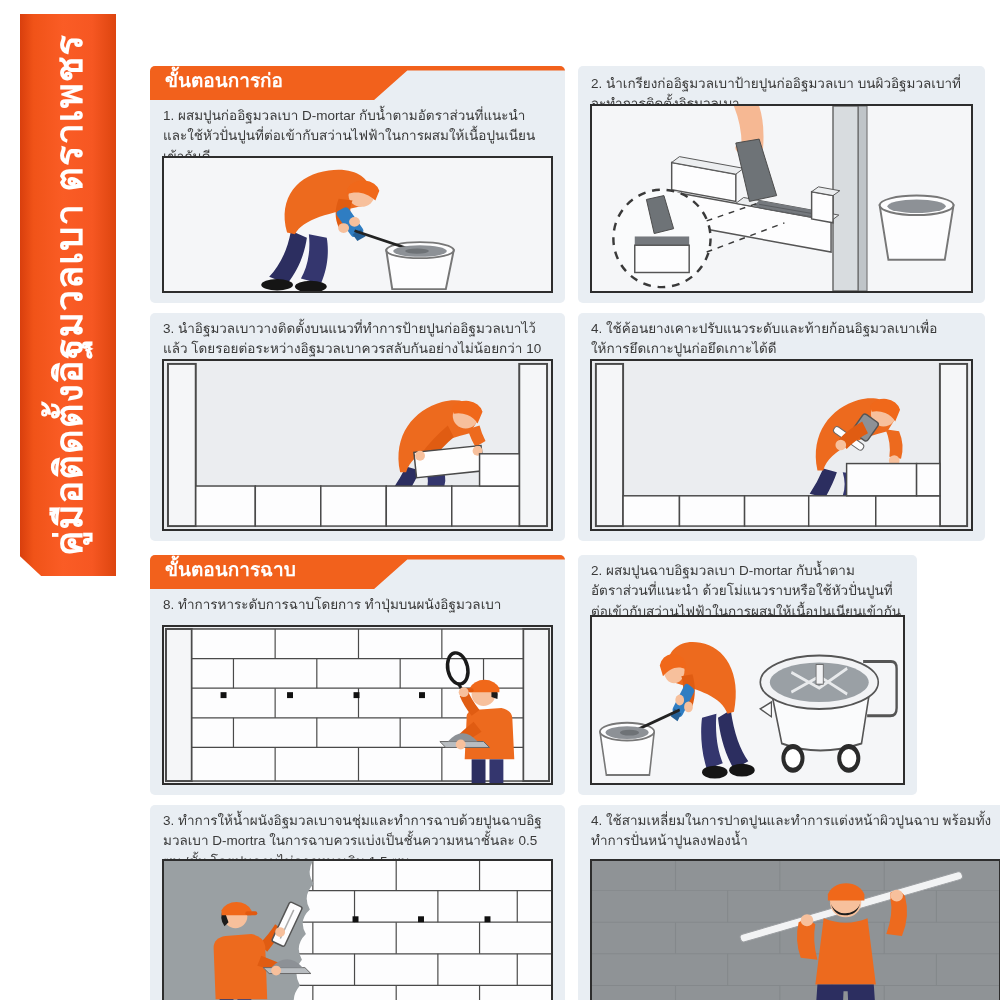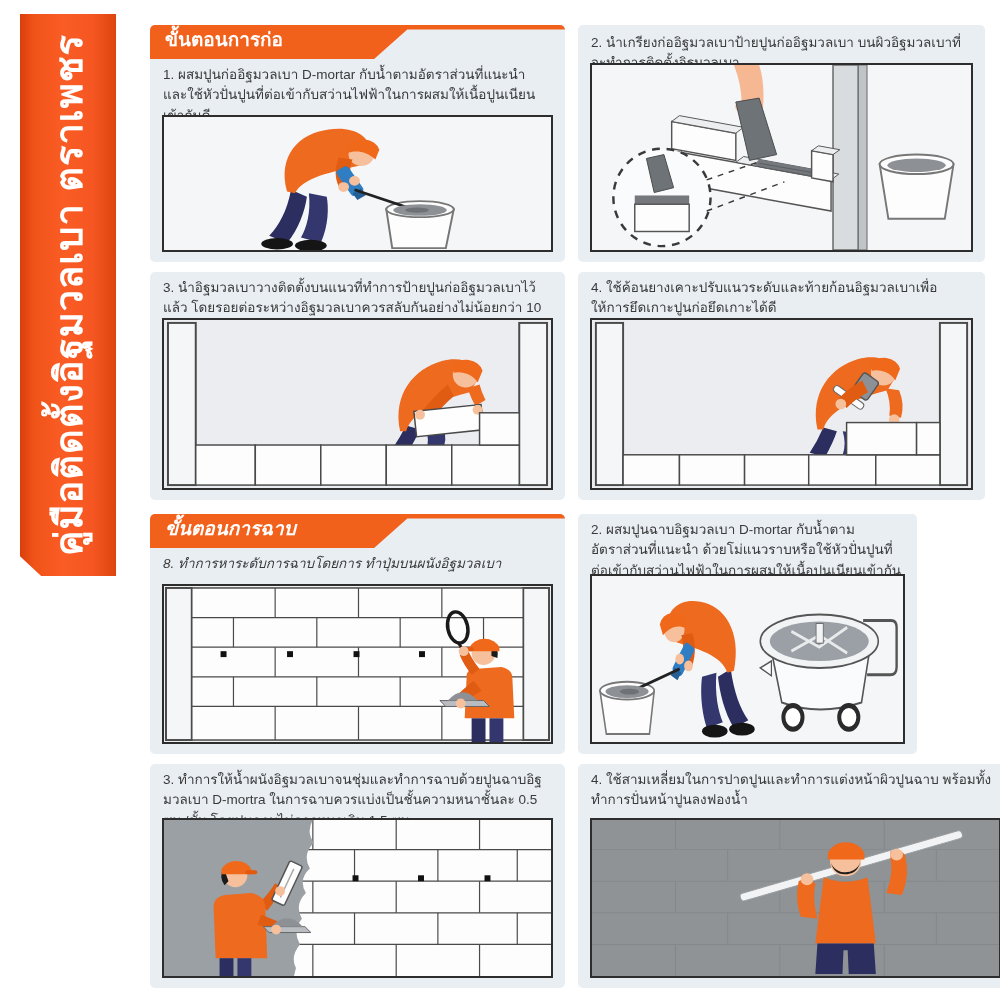--- a/index.html
+++ b/index.html
@@ -5,21 +5,21 @@
   html,body{margin:0;padding:0;background:#ffffff;}
   .page{position:relative;width:1000px;height:1000px;background:#ffffff;overflow:hidden;
         font-family:"Liberation Sans","DejaVu Sans",sans-serif;}
   
   .ribbon{position:absolute;left:20px;top:14px;width:96px;height:562px;
           background:linear-gradient(90deg,#d93f0d 0%,#f05318 14%,#fa5c25 45%,#f65722 75%,#dd450f 100%);
           clip-path:polygon(0 0,100% 0,100% 100%,22% 100%,0 96.5%);}
   .ribbon-text{position:absolute;left:50%;top:50%;transform:translate(-50%,-50%) rotate(-90deg);
           white-space:nowrap;color:#ffffff;font-weight:bold;font-size:38px;letter-spacing:1px;}
   
-  .card{position:absolute;background:#e9eef3;border-radius:5px;overflow:hidden;}
+  .card{position:absolute;background:#e9eef3;border-radius:5px;overflow:hidden;margin-top:41px;}
   .section-header{position:absolute;top:0;left:0;right:0;height:34px;background:#f2611c;
           clip-path:polygon(0 0,100% 0,100% 13%,62% 13%,54% 100%,0 100%);
           color:#fff;font-weight:bold;font-size:19px;line-height:30px;padding-left:15px;box-sizing:border-box;}
   .step-text{position:absolute;left:13px;right:13px;font-size:13.5px;line-height:1.5;color:#3a3a3a;}
   .illus{position:absolute;left:12px;right:12px;bottom:10px;border:2px solid #2d2d2d;background:#f5f6f8;}
   .illus svg{display:block;width:100%;height:100%;}
   .hiddefs{position:absolute;width:0;height:0;overflow:hidden;}
 </style>
 </head>
 <body>
@@ -160,21 +160,21 @@
           <rect x="157" y="138" width="66" height="31"></rect>
             <rect x="223" y="138" width="69" height="31"></rect>
           <rect x="292" y="138" width="66" height="31"></rect>
           <rect x="262" y="105" width="72" height="33"></rect>
             <rect x="334" y="105" width="24" height="33"></rect>
         </g>
       </svg>
     </div>
   </div>
 
-  <div class="card" style="left:150px;top:514px;width:415px;height:240px;font-style:italic;">
+  <div class="card" style="left:150px;top:514px;width:415px;height:240px;">
     <div class="section-header">ขั้นตอนการฉาบ</div>
     <div class="step-text" style="top:40px;">8. ทำการหาระดับการฉาบโดยการ ทำปุ่มบนผนังอิฐมวลเบา</div>
     <div class="illus" style="top:70px;">
       <svg viewBox="0 0 390 158" preserveAspectRatio="none">
         <rect width="390" height="158" fill="#f0f1f3"></rect>
         <rect x="2" y="2" width="26" height="154" fill="#f5f6f8" stroke="#4a4a4a" stroke-width="2"></rect>
         <rect x="362" y="2" width="26" height="154" fill="#f5f6f8" stroke="#4a4a4a" stroke-width="2"></rect>
         <rect x="28" y="2" width="334" height="154" fill="#fdfdfe" stroke="#4a4a4a" stroke-width="1.5"></rect>
         <g stroke="#4a4a4a" stroke-width="1.2">
           <line x1="28" y1="32" x2="362" y2="32"></line>

